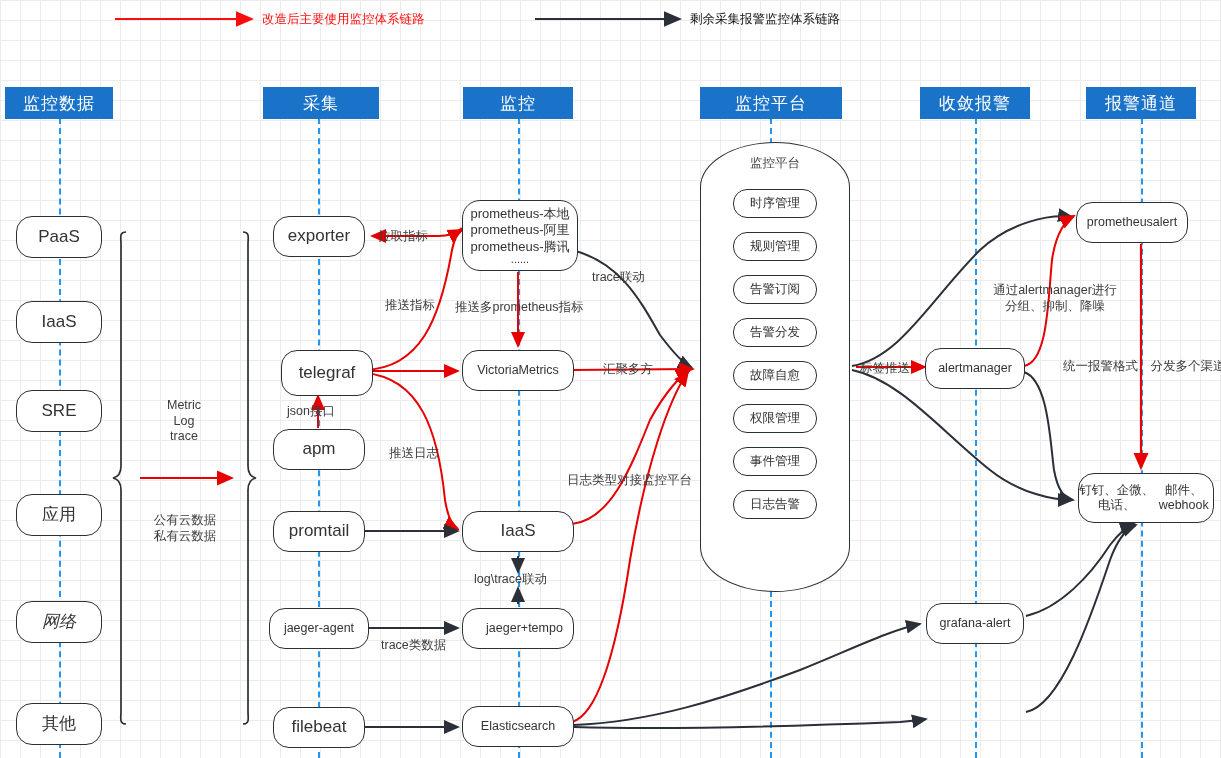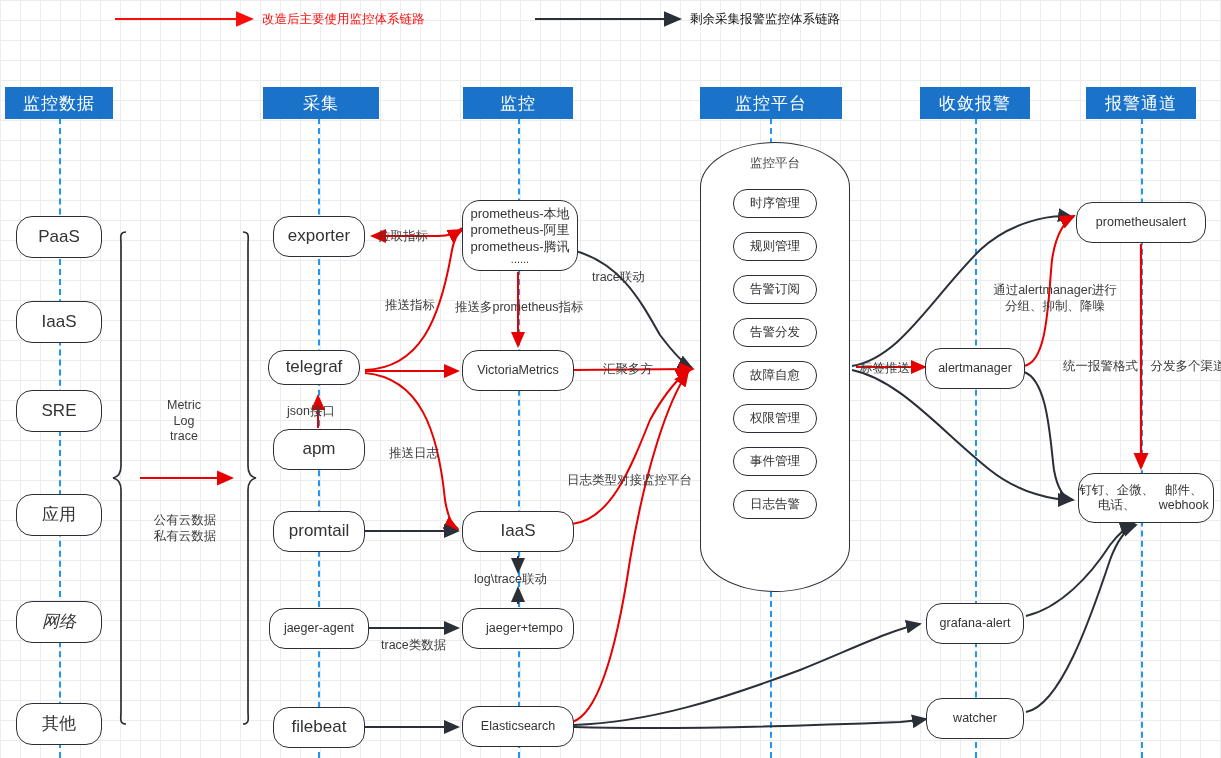--- a/index.html
+++ b/index.html
@@ -154,21 +154,21 @@
     <div>Metric</div>
     <div>Log</div>
     <div>trace</div>
   </div>
   <div class="lbl c" style="left:140px;top:513px;width:90px;">
     <div>公有云数据</div>
     <div>私有云数据</div>
   </div>
 
   <div class="node" style="left:273px;top:216px;width:92px;height:41px;">exporter</div>
-  <div class="node" style="left:268px;top:350px;width:92px;height:35px;">telegraf</div>
+  <div class="node" style="left:281px;top:350px;width:92px;height:46px;">telegraf</div>
   <div class="node" style="left:273px;top:429px;width:92px;height:41px;">apm</div>
   <div class="node" style="left:273px;top:511px;width:92px;height:41px;">promtail</div>
   <div class="node small" style="left:269px;top:608px;width:100px;height:41px;">jaeger-agent</div>
   <div class="node" style="left:273px;top:707px;width:92px;height:41px;">filebeat</div>
 
   <div class="node multi" style="left:462px;top:200px;width:116px;height:71px;flex-direction:column;">
     <span>prometheus-本地</span>
     <span>prometheus-阿里</span>
     <span>prometheus-腾讯</span>
     <span style="font-size:11px;line-height:0.9;">......</span>
@@ -185,23 +185,22 @@
     <div class="pf-item" style="top:132px;">告警订阅</div>
     <div class="pf-item" style="top:175px;">告警分发</div>
     <div class="pf-item" style="top:218px;">故障自愈</div>
     <div class="pf-item" style="top:261px;">权限管理</div>
     <div class="pf-item" style="top:304px;">事件管理</div>
     <div class="pf-item" style="top:347px;">日志告警</div>
   </div>
 
   <div class="node small" style="left:925px;top:348px;width:100px;height:41px;">alertmanager</div>
   <div class="node small" style="left:926px;top:603px;width:98px;height:41px;">grafana-alert</div>
-  <div class="node small" style="left:926px;top:698px;width:98px;height:41px;">watcher</div>
-
-  <div class="node small" style="left:1076px;top:202px;width:130px;height:41px;">prometheusalert</div>
+
+  <div class="node small" style="left:1076px;top:202px;width:112px;height:41px;">prometheusalert</div>
   <div class="node small" style="left:1078px;top:473px;width:136px;height:50px;flex-direction:row;">
     <span>钉钉、企微、电话、</span>
     <span>邮件、webhook</span>
   </div>
 
   <div class="lbl" style="left:378px;top:229px;">拉取指标</div>
   <div class="lbl" style="left:385px;top:298px;">推送指标</div>
   <div class="lbl" style="left:455px;top:300px;">推送多prometheus指标</div>
   <div class="lbl" style="left:287px;top:404px;">json接口</div>
   <div class="lbl" style="left:389px;top:446px;">推送日志</div>

